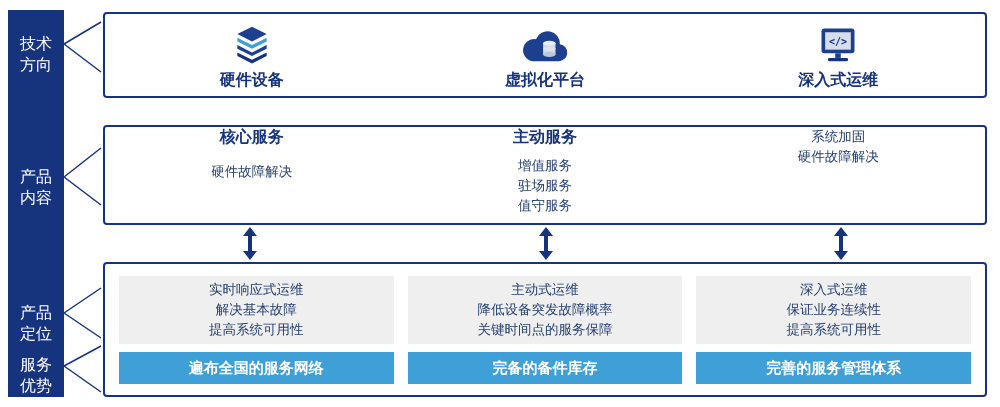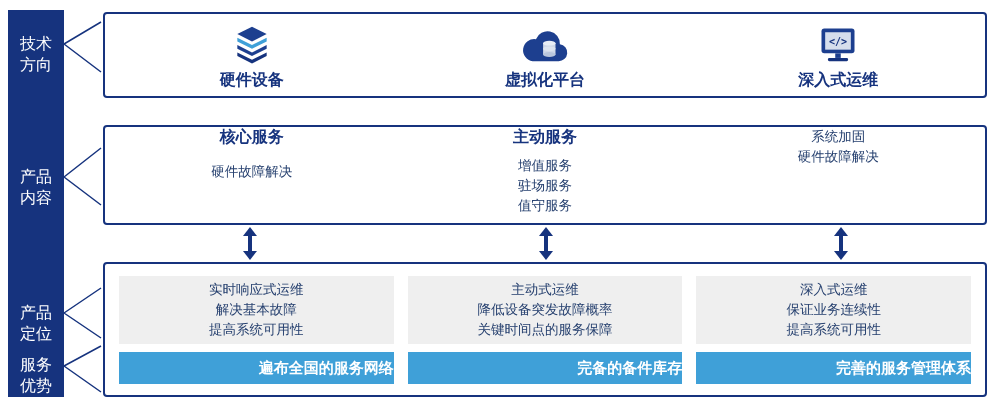--- a/index.html
+++ b/index.html
@@ -124,21 +124,21 @@
     padding:4px 0;
   }
   .blue-bar{
     margin-top:8px;
     height:32px;
     line-height:32px;
     background:var(--accent-blue);
     color:#ffffff;
     font-weight:bold;
     font-size:15px;
-    text-align:right;
+    text-align:center;
   }
 </style>
 </head>
 <body>
 
 <div class="canvas">
 
   <svg class="connectors" width="1000" height="407" viewBox="0 0 1000 407">
     <g stroke="#16337E" stroke-width="1.5" fill="none">
       <path d="M64 44 L101 22 M64 44 L101 72"></path>

